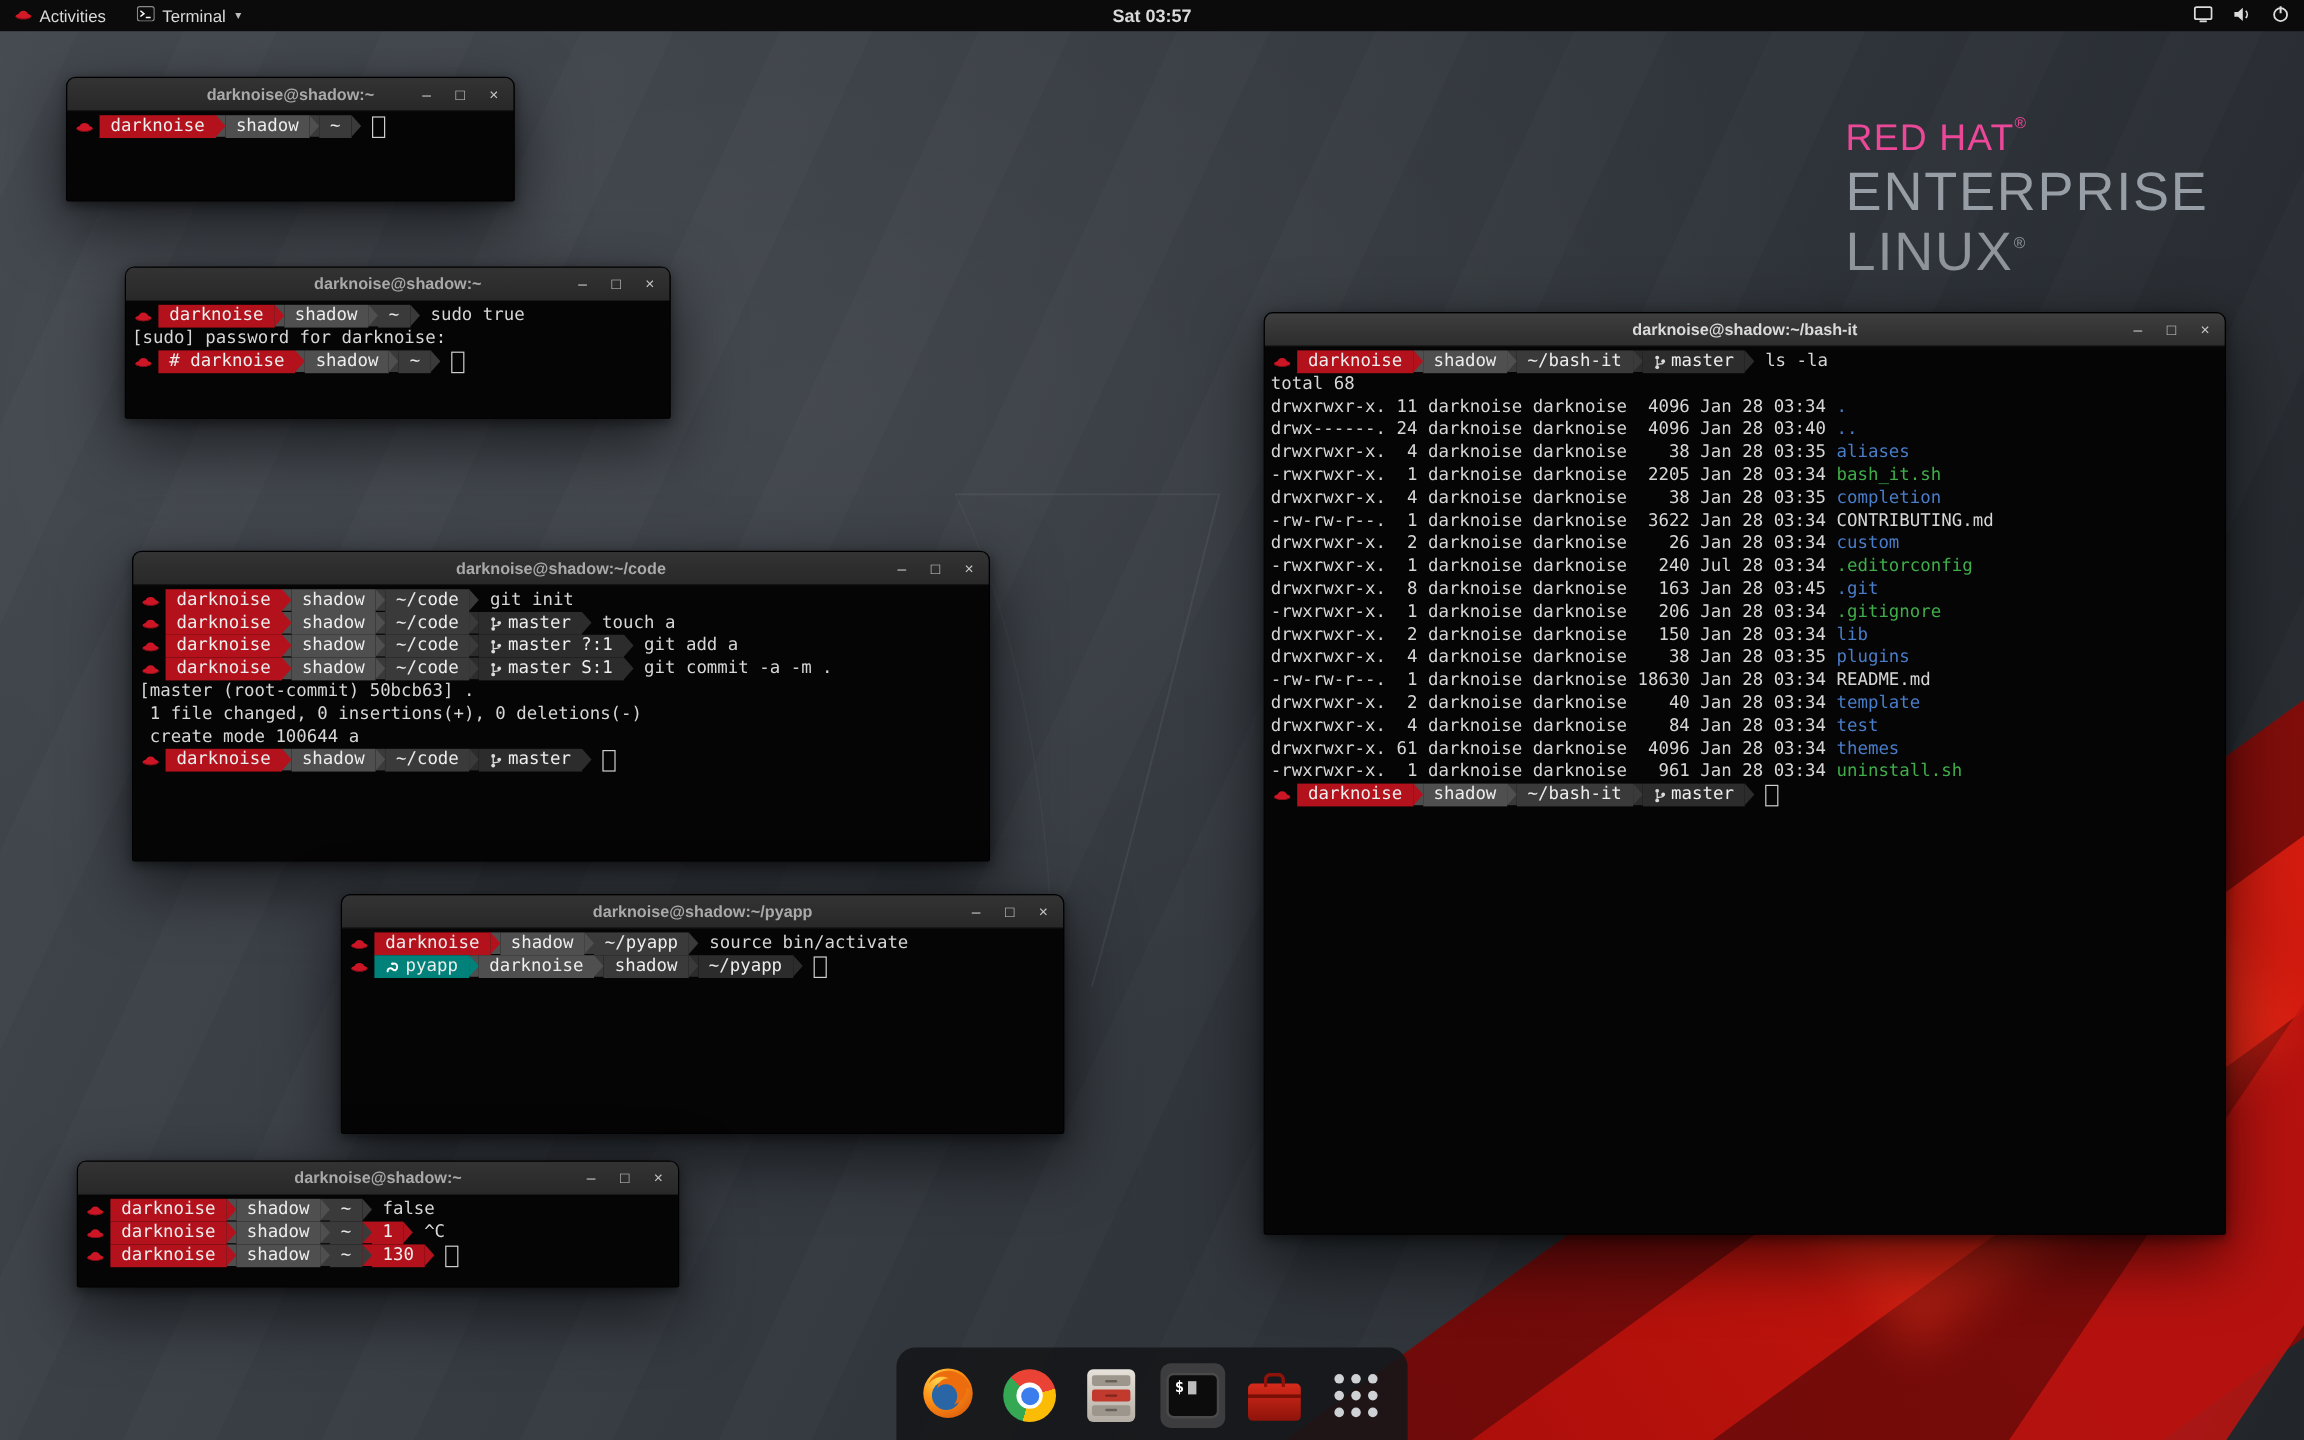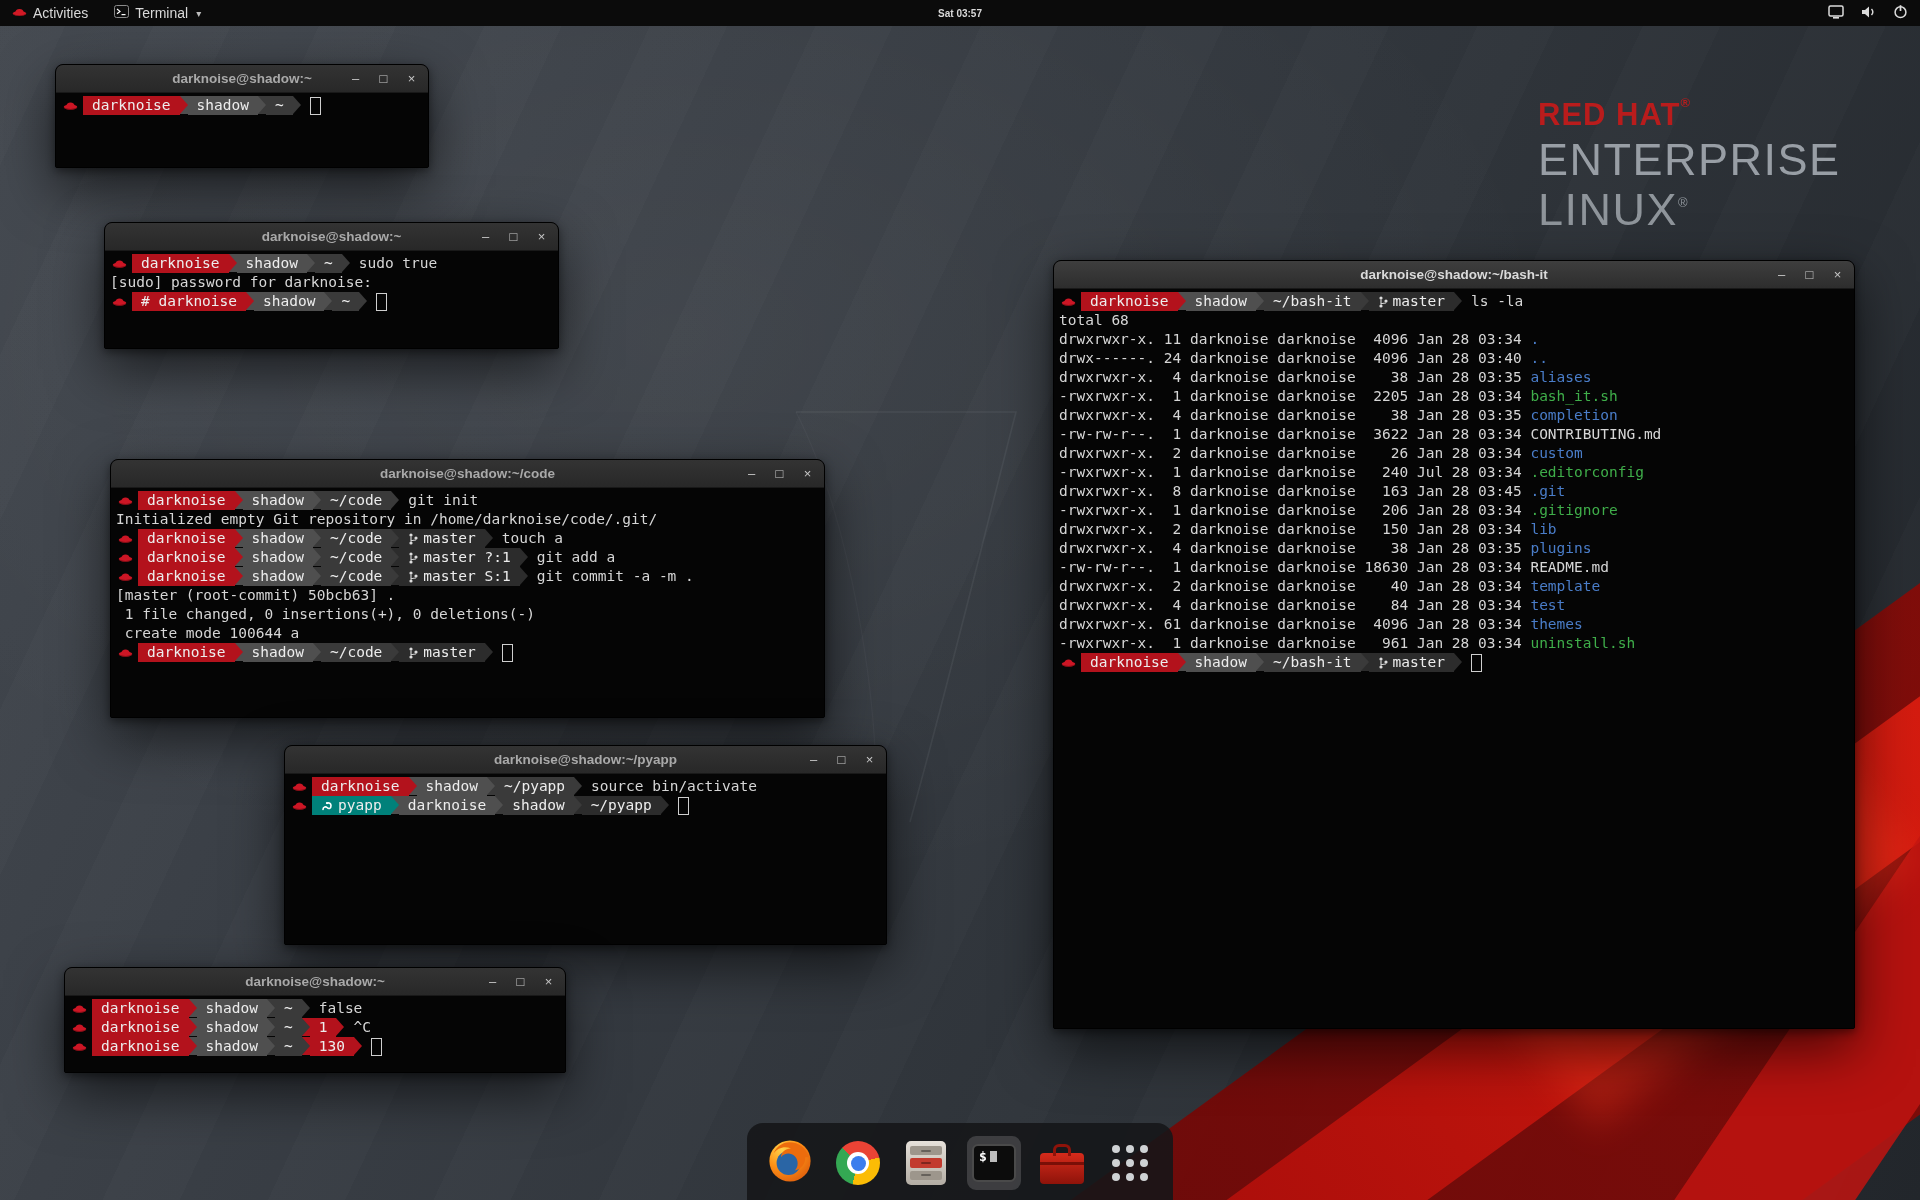--- a/index.html
+++ b/index.html
@@ -13,30 +13,30 @@
   }
   
   .stripes{position:absolute;inset:0;overflow:hidden;z-index:1}
   .stripe{position:absolute}
   .s-dark{left:900px;top:830px;width:1500px;height:430px;background:linear-gradient(90deg,#6e0706,#8c0c08);transform:rotate(-36deg);opacity:.93}
   .s-bright{left:1050px;top:870px;width:1300px;height:118px;background:linear-gradient(90deg,#a80d0a,#e42112);transform:rotate(-36deg)}
   .s-steep{left:1480px;top:880px;width:900px;height:150px;background:#c01410;transform:rotate(-56deg);opacity:.85}
   .s-glow{left:1500px;top:860px;width:420px;height:150px;background:#ff3a1e;transform:rotate(-40deg);opacity:.35;filter:blur(18px)}
   .curves{position:absolute;left:790px;top:398px;z-index:1;opacity:.55}
   .brand{position:absolute;left:1538px;top:96px;z-index:2;line-height:1}
-  .brand .rh{font-size:31px;font-weight:bold;letter-spacing:1px;color:#b91c1c}
+  .brand .rh{font-size:31px;font-weight:normal;letter-spacing:1px;color:#ec4899}
   .brand .ent{font-size:45px;font-weight:400;letter-spacing:1.5px;color:#989ea5;margin-top:7px}
   .brand .lnx{font-size:45px;font-weight:400;letter-spacing:1.5px;color:#8f959b;margin-top:5px}
   .brand sup{font-size:13px;vertical-align:18px;color:inherit}
   
   .topbar{position:absolute;top:0;left:0;right:0;height:26px;background:#0b0b0b;z-index:60;
     display:flex;align-items:center;color:#d9d9d9;font-size:14px}
   .tb-left{display:flex;align-items:center;gap:18px;padding-left:8px}
   .tb-item{display:flex;align-items:center;gap:6px;padding:0 4px;height:26px;cursor:default}
-  .tb-clock{position:absolute;left:50%;transform:translateX(-50%);font-weight:bold;font-size:10px}
+  .tb-clock{position:absolute;left:50%;transform:translateX(-50%);font-weight:bold;font-size:15px}
   .tb-right{position:absolute;right:12px;display:flex;align-items:center;gap:16px;height:26px}
   .caret{font-size:10px;color:#bdbdbd;margin-left:2px}
   
   .window{position:absolute;z-index:10;background:#050505;border:1px solid #000;border-radius:8px 8px 2px 2px;
     box-shadow:0 20px 55px rgba(0,0,0,.62),0 3px 10px rgba(0,0,0,.45)}
   .titlebar{height:27px;border-radius:7px 7px 0 0;background:linear-gradient(#333,#282828);
     border-bottom:1px solid #191919;position:relative;display:flex;align-items:center;justify-content:center;
     color:#a9a9a9;font-size:13.5px;font-weight:bold}
   .window.focused .titlebar{background:linear-gradient(#3e3e3e,#2d2d2d);color:#dadada}
   .winbtns{position:absolute;right:10px;top:0;bottom:0;display:flex;align-items:center;gap:15px}
@@ -195,21 +195,20 @@
       <span class="wbtn">□</span>
       <span class="wbtn">×</span>
     </span>
   </div>
   <div class="tbody">
       <div class="tline prow"><span class="picon"><svg width="15" height="13" viewBox="0 0 16 13">
             <path d="M3.5 7.5 a4.5 4.3 0 0 1 9 0 z" fill="#cc1625"></path>
             <ellipse cx="8" cy="8.2" rx="7.2" ry="2.7" fill="#cc1625"></ellipse>
             <path d="M.8 8.2 a7.2 2.7 0 0 0 14.4 0 c-2 1.5-4.6 2.1-7.2 2.1 s-5.2-.6-7.2-2.1z" fill="#7d0d14"></path>
           </svg></span><span class="seg" style="background: rgb(179, 18, 28);">darknoise</span><span class="arw" style="border-left-color: rgb(179, 18, 28); background: rgb(79, 79, 79);"></span><span class="seg" style="background: rgb(79, 79, 79);">shadow</span><span class="arw" style="border-left-color: rgb(79, 79, 79); background: rgb(58, 58, 58);"></span><span class="seg" style="background: rgb(58, 58, 58);">~/code</span><span class="arw" style="border-left-color: rgb(58, 58, 58); background: transparent;"></span><span class="cmd">git init</span></div>
-      <div class="tline orow"><span>Initialized empty Git repository in /home/darknoise/code/.git/</span></div>
       <div class="tline prow"><span class="picon"><svg width="15" height="13" viewBox="0 0 16 13">
             <path d="M3.5 7.5 a4.5 4.3 0 0 1 9 0 z" fill="#cc1625"></path>
             <ellipse cx="8" cy="8.2" rx="7.2" ry="2.7" fill="#cc1625"></ellipse>
             <path d="M.8 8.2 a7.2 2.7 0 0 0 14.4 0 c-2 1.5-4.6 2.1-7.2 2.1 s-5.2-.6-7.2-2.1z" fill="#7d0d14"></path>
           </svg></span><span class="seg" style="background: rgb(179, 18, 28);">darknoise</span><span class="arw" style="border-left-color: rgb(179, 18, 28); background: rgb(79, 79, 79);"></span><span class="seg" style="background: rgb(79, 79, 79);">shadow</span><span class="arw" style="border-left-color: rgb(79, 79, 79); background: rgb(58, 58, 58);"></span><span class="seg" style="background: rgb(58, 58, 58);">~/code</span><span class="arw" style="border-left-color: rgb(58, 58, 58); background: rgb(44, 44, 44);"></span><span class="seg" style="background: rgb(44, 44, 44);"><span class="segicon"><svg width="10" height="14" viewBox="0 0 10 14">
               <circle cx="3" cy="3" r="1.6" fill="#ddd"></circle>
               <circle cx="3" cy="11" r="1.6" fill="#ddd"></circle>
               <circle cx="8" cy="6" r="1.6" fill="#ddd"></circle>
               <path d="M3 4.5 V9.5 M3 9.5 C3 7.2 8 9.2 8 7.4" stroke="#ddd" stroke-width="1.1" fill="none"></path>
             </svg></span>master</span><span class="arw" style="border-left-color: rgb(44, 44, 44); background: transparent;"></span><span class="cmd">touch a</span></div>

